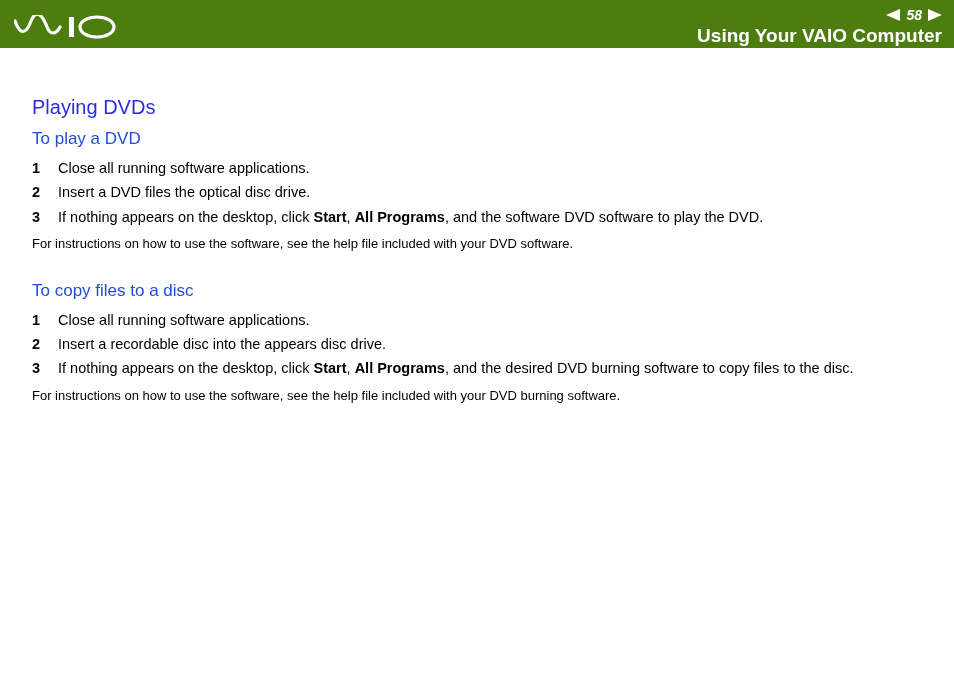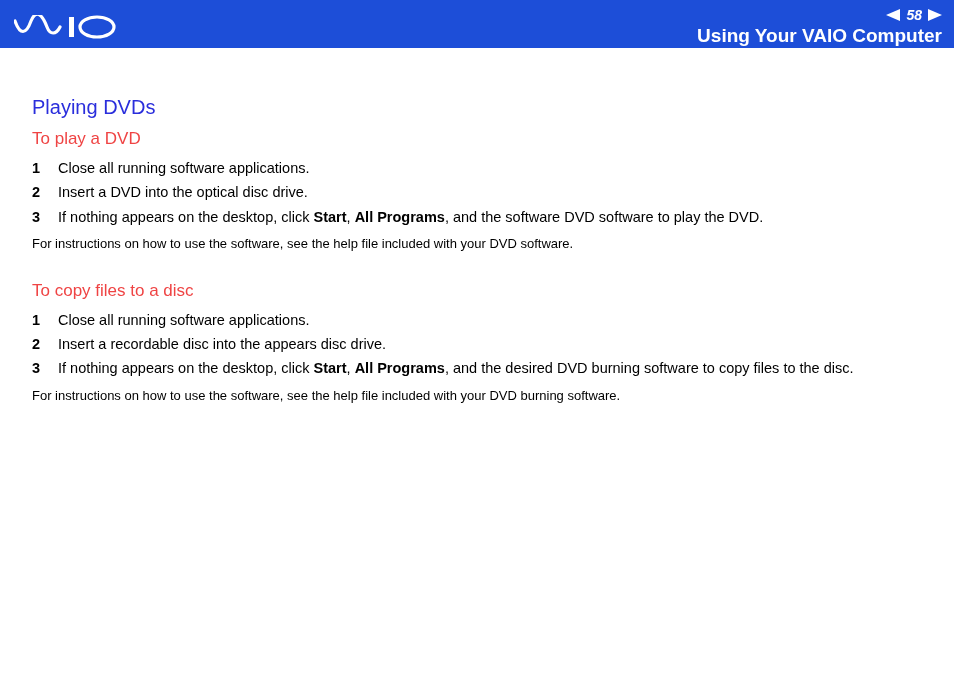--- a/index.html
+++ b/index.html
@@ -1,27 +1,27 @@
 <!DOCTYPE html>
 <html><head>
 <meta charset="utf-8">
 <style>
   * { margin: 0; padding: 0; box-sizing: border-box; }
   html, body { width: 954px; height: 674px; font-family: Arial, Helvetica, sans-serif; background: #fff; color: #000; overflow: hidden; }
-  .header { width: 100%; height: 48px; background: #1d4ed8; color: #fff; display: flex; align-items: center; justify-content: space-between; padding: 6px 12px 0 14px; }
+  .header { width: 100%; height: 48px; background: #4d7c0f; color: #fff; display: flex; align-items: center; justify-content: space-between; padding: 6px 12px 0 14px; }
   .logo { display: flex; align-items: center; gap: 2px; }
   .logo svg { display: block; }
   .header-right { display: flex; flex-direction: column; align-items: flex-end; gap: 2px; }
   .page-nav { display: flex; align-items: center; gap: 6px; }
   .nav-arrow { cursor: pointer; display: inline-flex; }
   .page-num { font-weight: bold; font-style: italic; font-size: 14px; }
   .section-label { font-weight: bold; font-size: 19px; }
   .content { padding: 48px 36px 0 32px; }
   .h-blue { color: #2a2edc; font-size: 20px; font-weight: 400; margin-bottom: 10px; }
-  .h-gray { color: #ef4444; font-size: 17px; font-weight: 400; margin-bottom: 8px; }
+  .h-gray { color: #1d4ed8; font-size: 17px; font-weight: 400; margin-bottom: 8px; }
   .steps { margin-bottom: 6px; }
   .step { display: flex; font-size: 14.5px; line-height: 1.55; margin-bottom: 2px; }
   .step .num { width: 26px; flex: 0 0 26px; font-weight: bold; }
   .step .txt { flex: 1; }
   .step .txt b { font-weight: bold; }
   .after { font-size: 13px; line-height: 1.55; margin-bottom: 26px; }
   .block2 { margin-top: 4px; }
 </style>
 </head>
 <body>
@@ -59,21 +59,21 @@
   <div>
     <h2 class="h-blue">Playing DVDs</h2>
     <h3 class="h-gray">To play a DVD</h3>
     <div class="steps">
       <div class="step">
         <span class="num">1</span>
         <span class="txt">Close all running software applications.</span>
       </div>
       <div class="step">
         <span class="num">2</span>
-        <span class="txt">Insert a DVD into the optical disc drive.</span>
+        <span class="txt">Insert a DVD files the optical disc drive.</span>
       </div>
       <div class="step">
         <span class="num">3</span>
         <span class="txt"><span>If nothing appears on the desktop, click </span><b>Start</b><span>, </span><b>All Programs</b><span>, and the software DVD software to play the DVD.</span></span>
       </div>
     </div>
     <p class="after">For instructions on how to use the software, see the help file included with your DVD software.</p>
   </div>
 
   <div class="block2">

